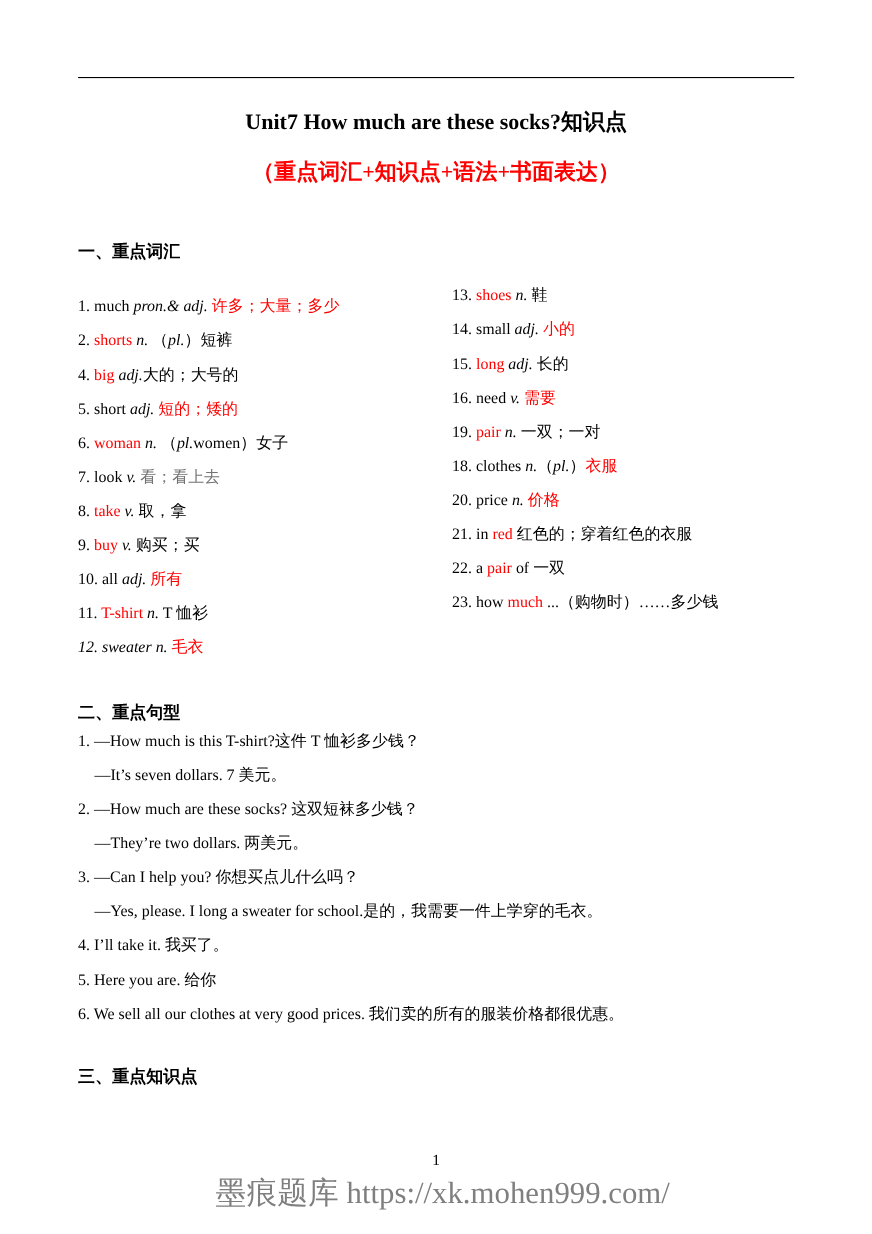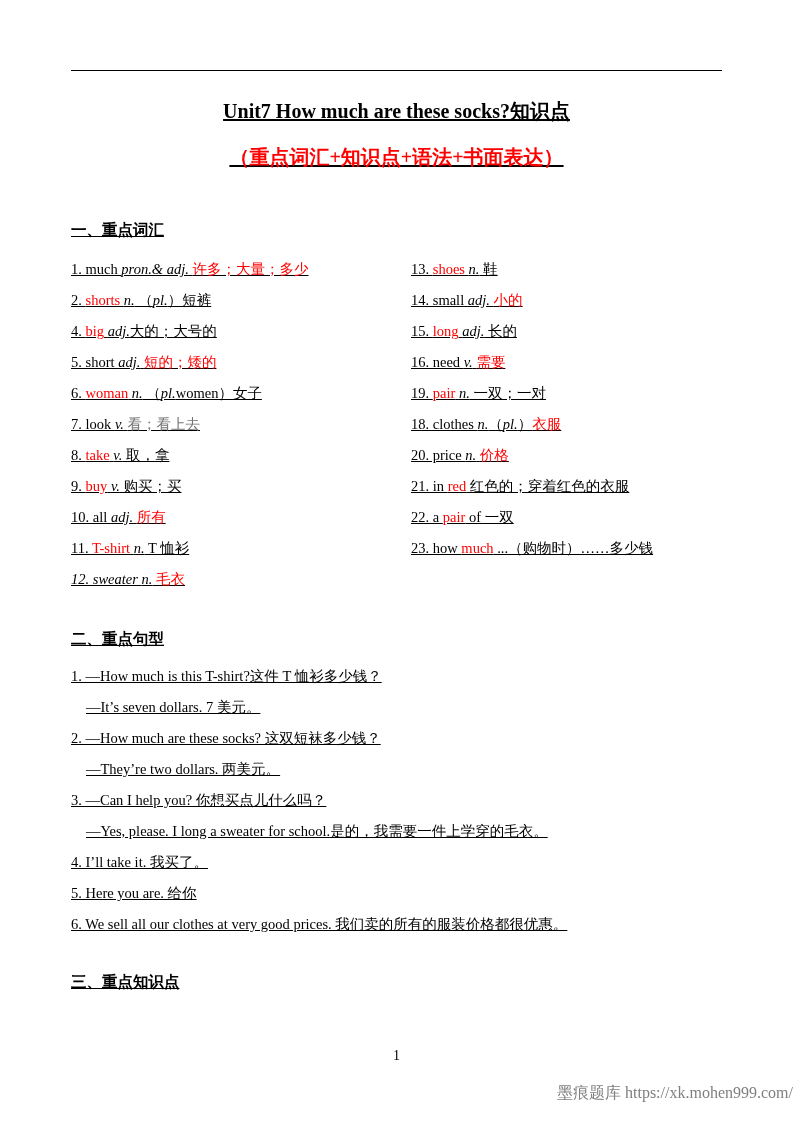--- a/index.html
+++ b/index.html
@@ -3,21 +3,20 @@
 <meta charset="utf-8">
 <style>
   html,body { margin:0; padding:0; background:#ffffff; }
   .page {
     position:relative;
     width:793px; height:1122px;
     background:#ffffff;
     font-family:"Liberation Serif","DejaVu Serif",serif;
     color:#000000;
     overflow:hidden;
-    text-decoration:underline;
   }
   .top-rule {
     position:absolute; top:70px; left:71px; right:71px;
     border:none; border-top:1.5px solid #000; margin:0; height:0;
   }
   .content { padding:98px 71px 0 71px; }
   .doc-title {
     margin:0; text-align:center;
     font-size:20px; font-weight:bold; line-height:26px;
   }
@@ -25,37 +24,37 @@
     margin:20px 0 0 0; text-align:center;
     font-size:20px; font-weight:bold; line-height:26px;
   }
   .section-heading {
     margin:0; font-size:15.5px; font-weight:bold; line-height:20px;
   }
   .sh1 { margin-top:50px; }
   .sh2 { margin-top:34px; }
   .sh3 { margin-top:32px; }
   .vocab { display:flex; margin-top:14px; }
-  .vocab-col-left  { flex:0 0 340px; width:340px; }
+  .vocab-col-left  { flex:0 0 340px; width:340px;margin-top:10px; }
   .vocab-col-right { flex:1; }
   .v {
     margin:0; font-size:14.5px; line-height:31px; white-space:nowrap;
   }
-  .sentences { margin-top:12px; }
+  .sentences { }
   .s {
     margin:0; font-size:14.5px; line-height:31px;
   }
   .s.indent { padding-left:15px; }
   .page-number {
     position:absolute; left:0; right:0; bottom:58px;
     text-align:center; font-size:14px; color:#000;
   }
   .footer {
     position:absolute; left:12px; right:0; bottom:18px;
-    text-align:right; font-size:16px; color:#7f7f7f;
+    text-align:center; font-size:28px; color:#7f7f7f;
     font-family:"Liberation Serif","DejaVu Serif",serif;
   }
 </style>
 </head>
 <body>
 
 <div class="page">
   <hr class="top-rule">
 
   <div class="content">

